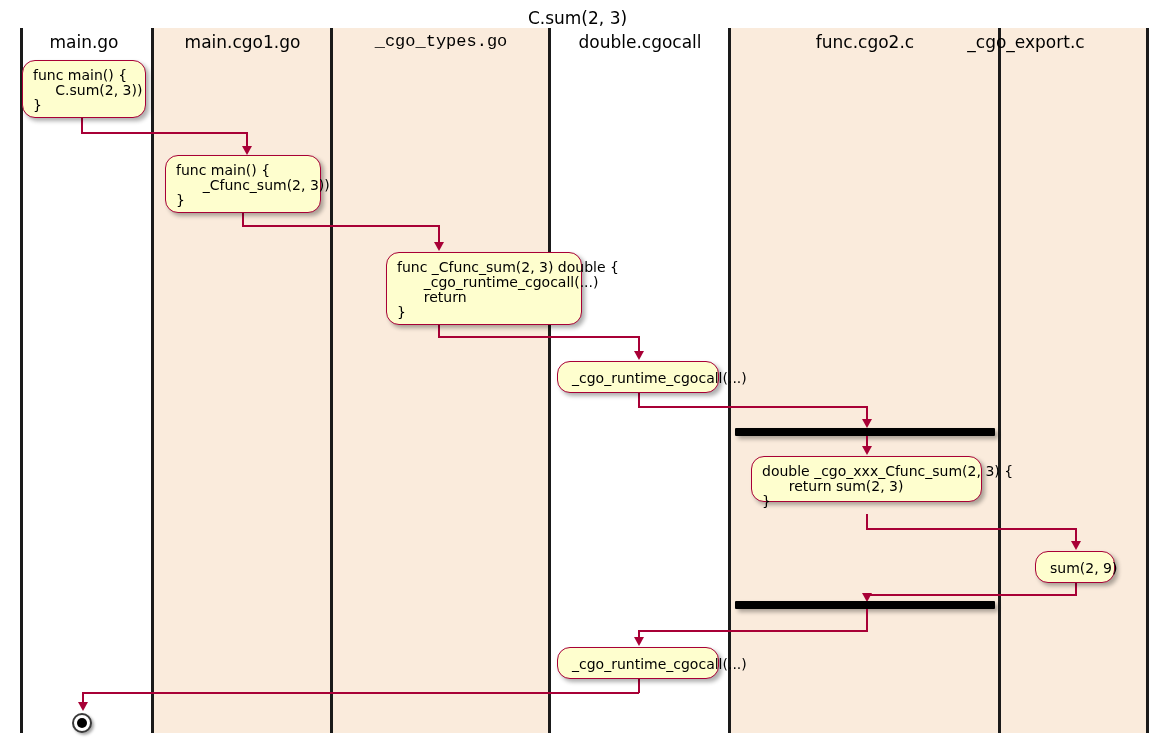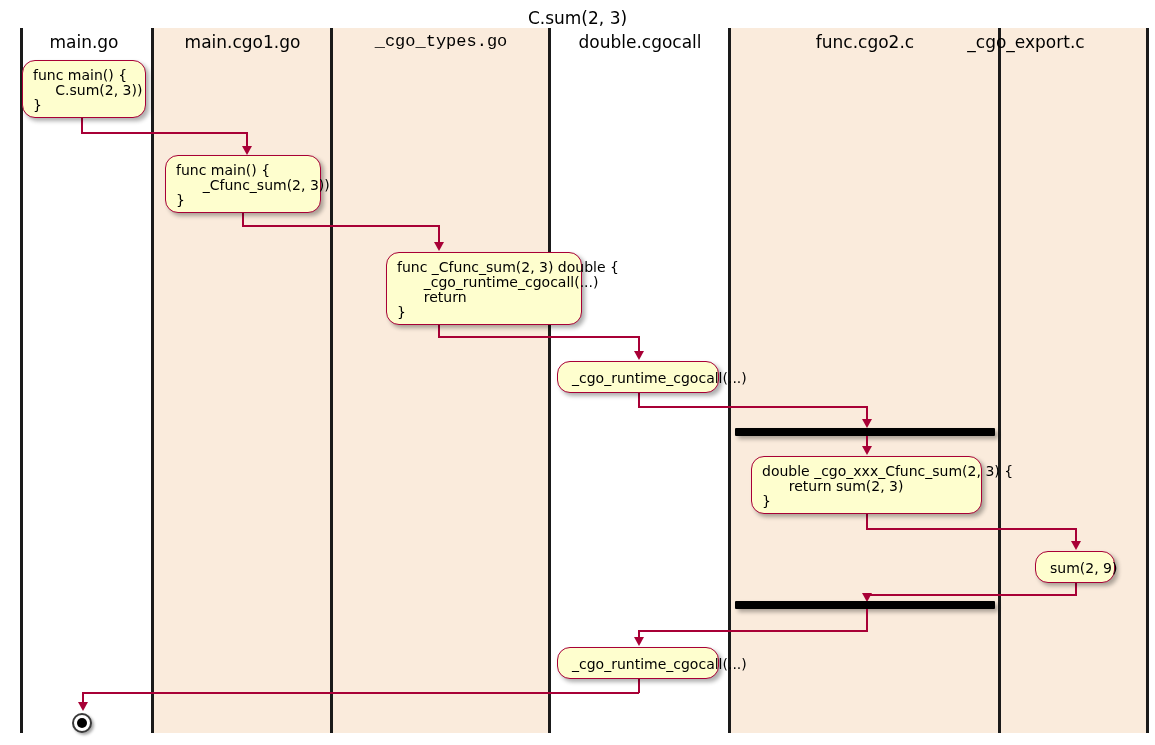--- a/index.html
+++ b/index.html
@@ -205,21 +205,21 @@
       _Cfunc_sum(2, 3))
 }</div>
 
   <div class="activity" style="left:341px;top:252px;width:196px;height:73px;margin-left:45px;">func _Cfunc_sum(2, 3) double {
       _cgo_runtime_cgocall(...)
       return
 }</div>
 
   <div class="activity centered" style="left:557px;top:361px;width:162px;height:32px;line-height:20px;">_cgo_runtime_cgocall(...)</div>
 
-  <div class="activity" style="left:751px;top:456px;width:231px;height:58px;">double _cgo_xxx_Cfunc_sum(2, 3) {
+  <div class="activity" style="left:751px;top:456px;width:231px;height:46px;">double _cgo_xxx_Cfunc_sum(2, 3) {
       return sum(2, 3)
 }</div>
 
   <div class="activity centered" style="left:1035px;top:551px;width:80px;height:32px;line-height:20px;">sum(2, 9)</div>
 
   <div class="activity centered" style="left:557px;top:647px;width:162px;height:32px;line-height:20px;">_cgo_runtime_cgocall(...)</div>
 
   <div class="end-node" style="left:72px;top:713px;"></div>
 
 </div>

